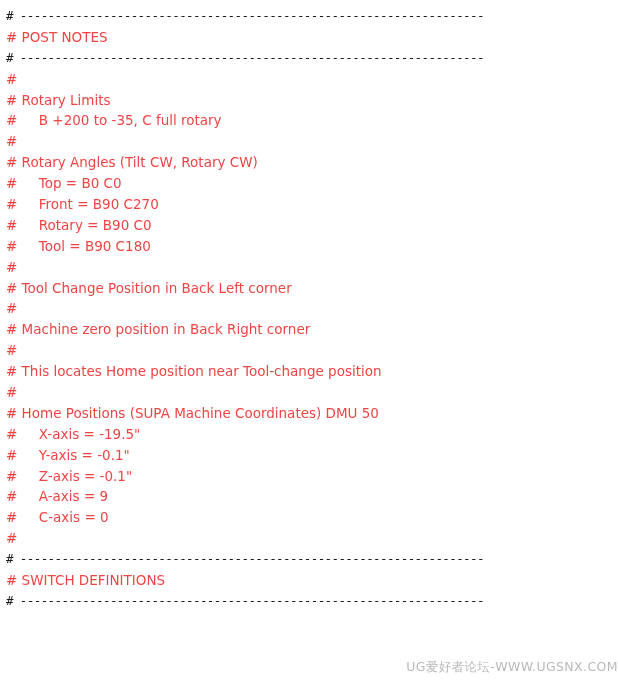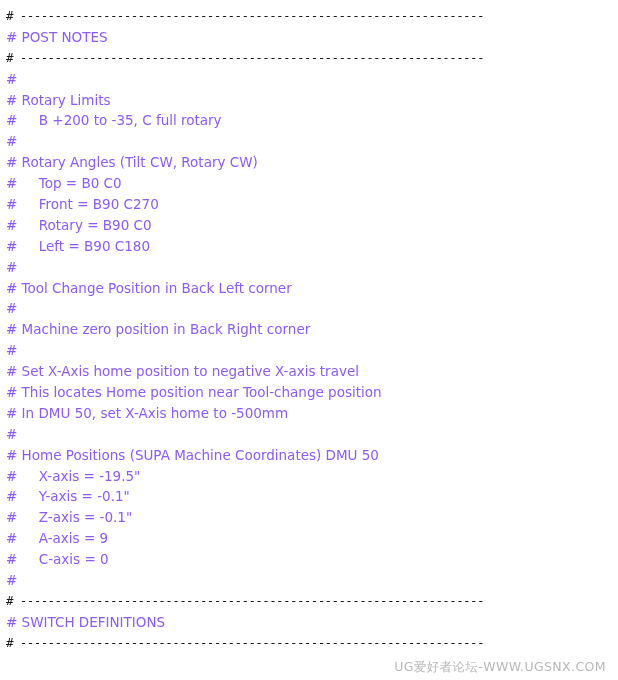--- a/index.html
+++ b/index.html
@@ -17,34 +17,34 @@
     position: relative;
     width: 618px;
     height: 680px;
     box-sizing: border-box;
     padding: 6px 0 0 6px;
   }
   .line {
     font-family: "DejaVu Sans", sans-serif;
     font-size: 13.5px;
     line-height: 20.9px;
-    color: #8b5cf6;
+    color: #ef4444;
     white-space: pre;
     letter-spacing: 0px;
     height: 20.9px;
   }
   .line.rule {
     font-family: "DejaVu Sans Mono", monospace;
     font-size: 12.5px;
     letter-spacing: -0.6px;
     color: #1a1a1a;
   }
   .watermark {
     position: absolute;
-    right: 12px;
+    right: 0;
     bottom: 4px;
     font-family: "DejaVu Sans", sans-serif;
     font-size: 12.5px;
     color: #b9b9b9;
     white-space: pre;
     letter-spacing: 0.4px;
   }
 </style>
 </head>
 <body>
@@ -55,29 +55,27 @@
       <div class="line"># POST NOTES</div>
       <div class="line rule"># -------------------------------------------------------------------</div>
       <div class="line">#</div>
       <div class="line"># Rotary Limits</div>
       <div class="line">#     B +200 to -35, C full rotary</div>
       <div class="line">#</div>
       <div class="line"># Rotary Angles (Tilt CW, Rotary CW)</div>
       <div class="line">#     Top = B0 C0</div>
       <div class="line">#     Front = B90 C270</div>
       <div class="line">#     Rotary = B90 C0</div>
-      <div class="line">#     Left = B90 C180</div>
+      <div class="line">#     Tool = B90 C180</div>
       <div class="line">#</div>
       <div class="line"># Tool Change Position in Back Left corner</div>
       <div class="line">#</div>
       <div class="line"># Machine zero position in Back Right corner</div>
       <div class="line">#</div>
-      <div class="line"># Set X-Axis home position to negative X-axis travel</div>
       <div class="line"># This locates Home position near Tool-change position</div>
-      <div class="line"># In DMU 50, set X-Axis home to -500mm</div>
       <div class="line">#</div>
       <div class="line"># Home Positions (SUPA Machine Coordinates) DMU 50</div>
       <div class="line">#     X-axis = -19.5"</div>
       <div class="line">#     Y-axis = -0.1"</div>
       <div class="line">#     Z-axis = -0.1"</div>
       <div class="line">#     A-axis = 9</div>
       <div class="line">#     C-axis = 0</div>
       <div class="line">#</div>
       <div class="line rule"># -------------------------------------------------------------------</div>
       <div class="line"># SWITCH DEFINITIONS</div>

